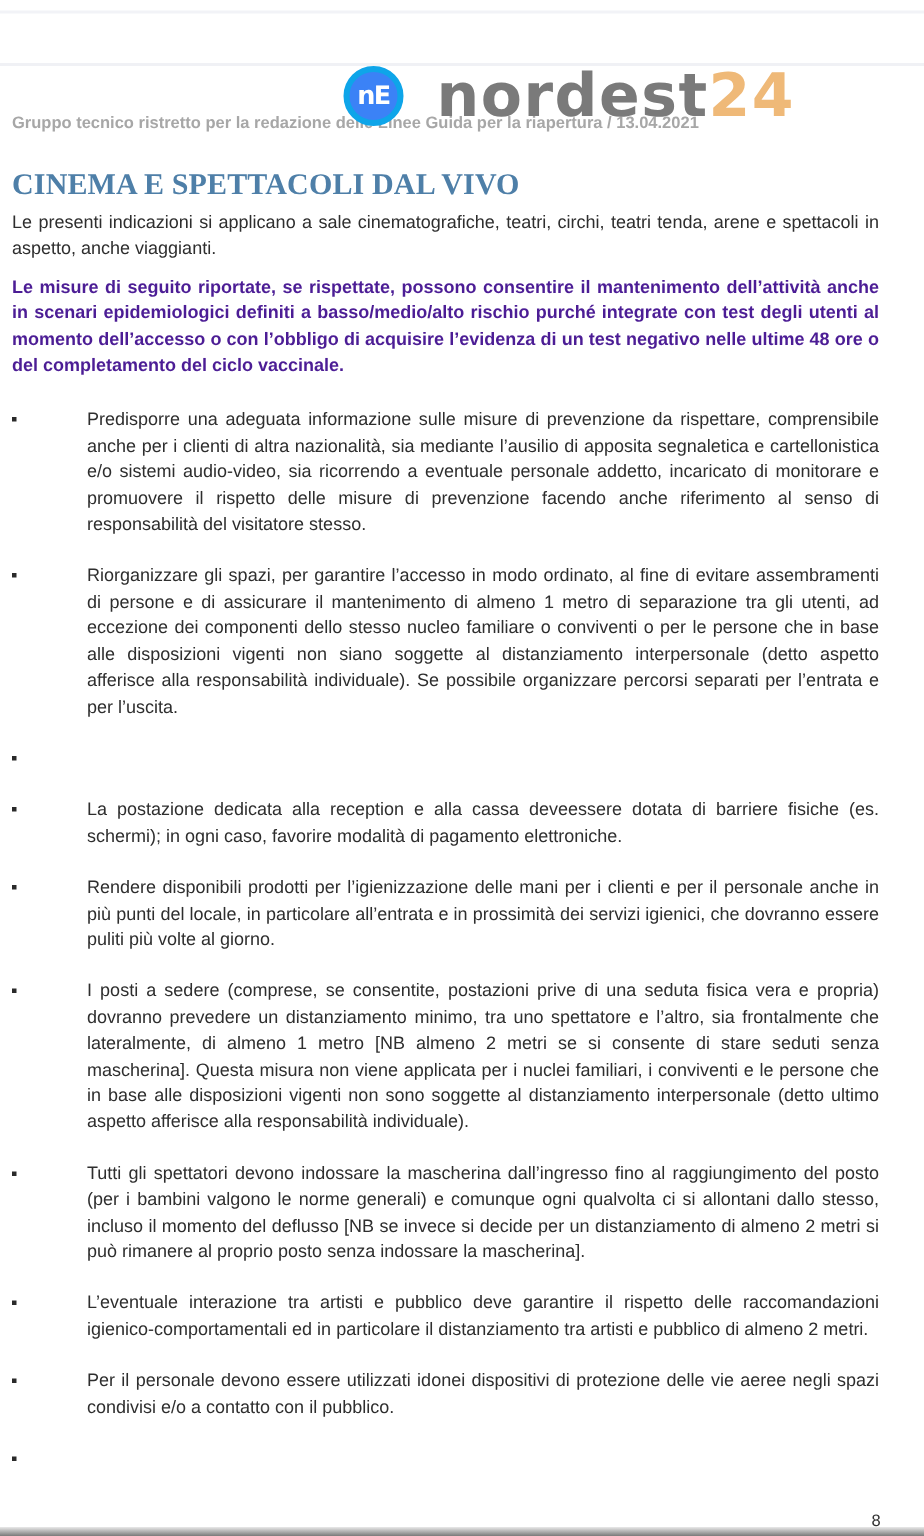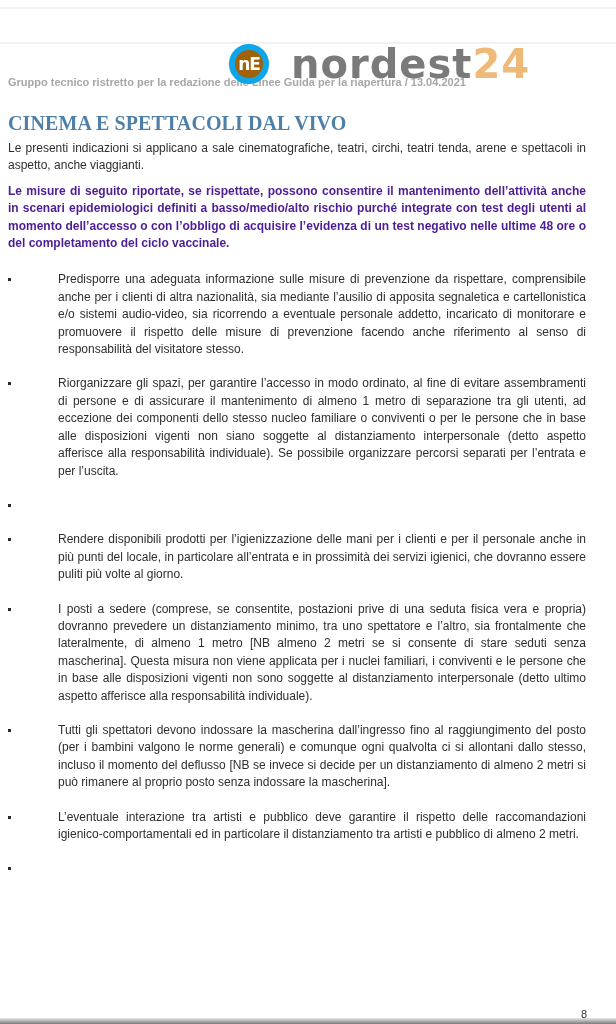--- a/index.html
+++ b/index.html
@@ -32,22 +32,22 @@
       position: absolute;
       left: 229px; top: 41px;
       height: 46px;
       display: flex;
       align-items: center;
       z-index: 3;
     }
     .logo-badge {
       width: 40px; height: 40px;
       border-radius: 50%;
-      background: #a16207;
-      border: 6px solid #0ea5e9;
+      background: #3b82f6;
+      border: 4px solid #0ea5e9;
       box-sizing: border-box;
       display: flex;
       align-items: center;
       justify-content: center;
       color: #ffffff;
       font-weight: bold;
       font-size: 17px;
       letter-spacing: -1px;
       font-family: "DejaVu Sans", sans-serif;
     }
@@ -149,24 +149,25 @@
 
 <div class="section-title">CINEMA E SPETTACOLI DAL VIVO</div>
 
 <div class="content">
   <p class="intro">Le presenti indicazioni si applicano a sale cinematografiche, teatri, circhi, teatri tenda, arene e spettacoli in aspetto, anche viaggianti.</p>
   <p class="intro-bold">Le misure di seguito riportate, se rispettate, possono consentire il mantenimento dell’attività anche in scenari epidemiologici definiti a basso/medio/alto rischio purché integrate con test degli utenti al momento dell’accesso o con l’obbligo di acquisire l’evidenza di un test negativo nelle ultime 48 ore o del completamento del ciclo vaccinale.</p>
   <ul class="bullets">
     <li><span class="bullet"></span><span>Predisporre una adeguata informazione sulle misure di prevenzione da rispettare, comprensibile anche per i clienti di altra nazionalità, sia mediante l’ausilio di apposita segnaletica e cartellonistica e/o sistemi audio-video, sia ricorrendo a eventuale personale addetto, incaricato di monitorare e promuovere il rispetto delle misure di prevenzione facendo anche riferimento al senso di responsabilità del visitatore stesso.</span></li>
     <li><span class="bullet"></span><span>Riorganizzare gli spazi, per garantire l’accesso in modo ordinato, al fine di evitare assembramenti di persone e di assicurare il mantenimento di almeno 1 metro di separazione tra gli utenti, ad eccezione dei componenti dello stesso nucleo familiare o conviventi o per le persone che in base alle disposizioni vigenti non siano soggette al distanziamento interpersonale (detto aspetto afferisce alla responsabilità individuale). Se possibile organizzare percorsi separati per l’entrata e per l’uscita.</span></li>
     <li class="empty"><span class="bullet"></span><span></span></li>
+    <li><span class="bullet"></span><span>La postazione dedicata alla reception e alla cassa deveessere dotata di barriere fisiche (es. schermi); in ogni caso, favorire modalità di pagamento elettroniche.</span></li>
     <li><span class="bullet"></span><span>Rendere disponibili prodotti per l’igienizzazione delle mani per i clienti e per il personale anche in più punti del locale, in particolare all’entrata e in prossimità dei servizi igienici, che dovranno essere puliti più volte al giorno.</span></li>
     <li><span class="bullet"></span><span>I posti a sedere (comprese, se consentite, postazioni prive di una seduta fisica vera e propria) dovranno prevedere un distanziamento minimo, tra uno spettatore e l’altro, sia frontalmente che lateralmente, di almeno 1 metro [NB almeno 2 metri se si consente di stare seduti senza mascherina]. Questa misura non viene applicata per i nuclei familiari, i conviventi e le persone che in base alle disposizioni vigenti non sono soggette al distanziamento interpersonale (detto ultimo aspetto afferisce alla responsabilità individuale).</span></li>
     <li><span class="bullet"></span><span>Tutti gli spettatori devono indossare la mascherina dall’ingresso fino al raggiungimento del posto (per i bambini valgono le norme generali) e comunque ogni qualvolta ci si allontani dallo stesso, incluso il momento del deflusso [NB se invece si decide per un distanziamento di almeno 2 metri si può rimanere al proprio posto senza indossare la mascherina].</span></li>
     <li><span class="bullet"></span><span>L’eventuale interazione tra artisti e pubblico deve garantire il rispetto delle raccomandazioni igienico-comportamentali ed in particolare il distanziamento tra artisti e pubblico di almeno 2 metri.</span></li>
-    <li><span class="bullet"></span></li>
+    <li><span class="bullet"></span><span>Per il personale devono essere utilizzati idonei dispositivi di protezione delle vie aeree negli spazi condivisi e/o a contatto con il pubblico.</span></li>
     <li class="empty"><span class="bullet"></span><span></span></li>
 
   </ul>
 </div>
 
 <div class="page-number">8</div>
 <div class="bottom-bar"></div>
 
 </body></html>

